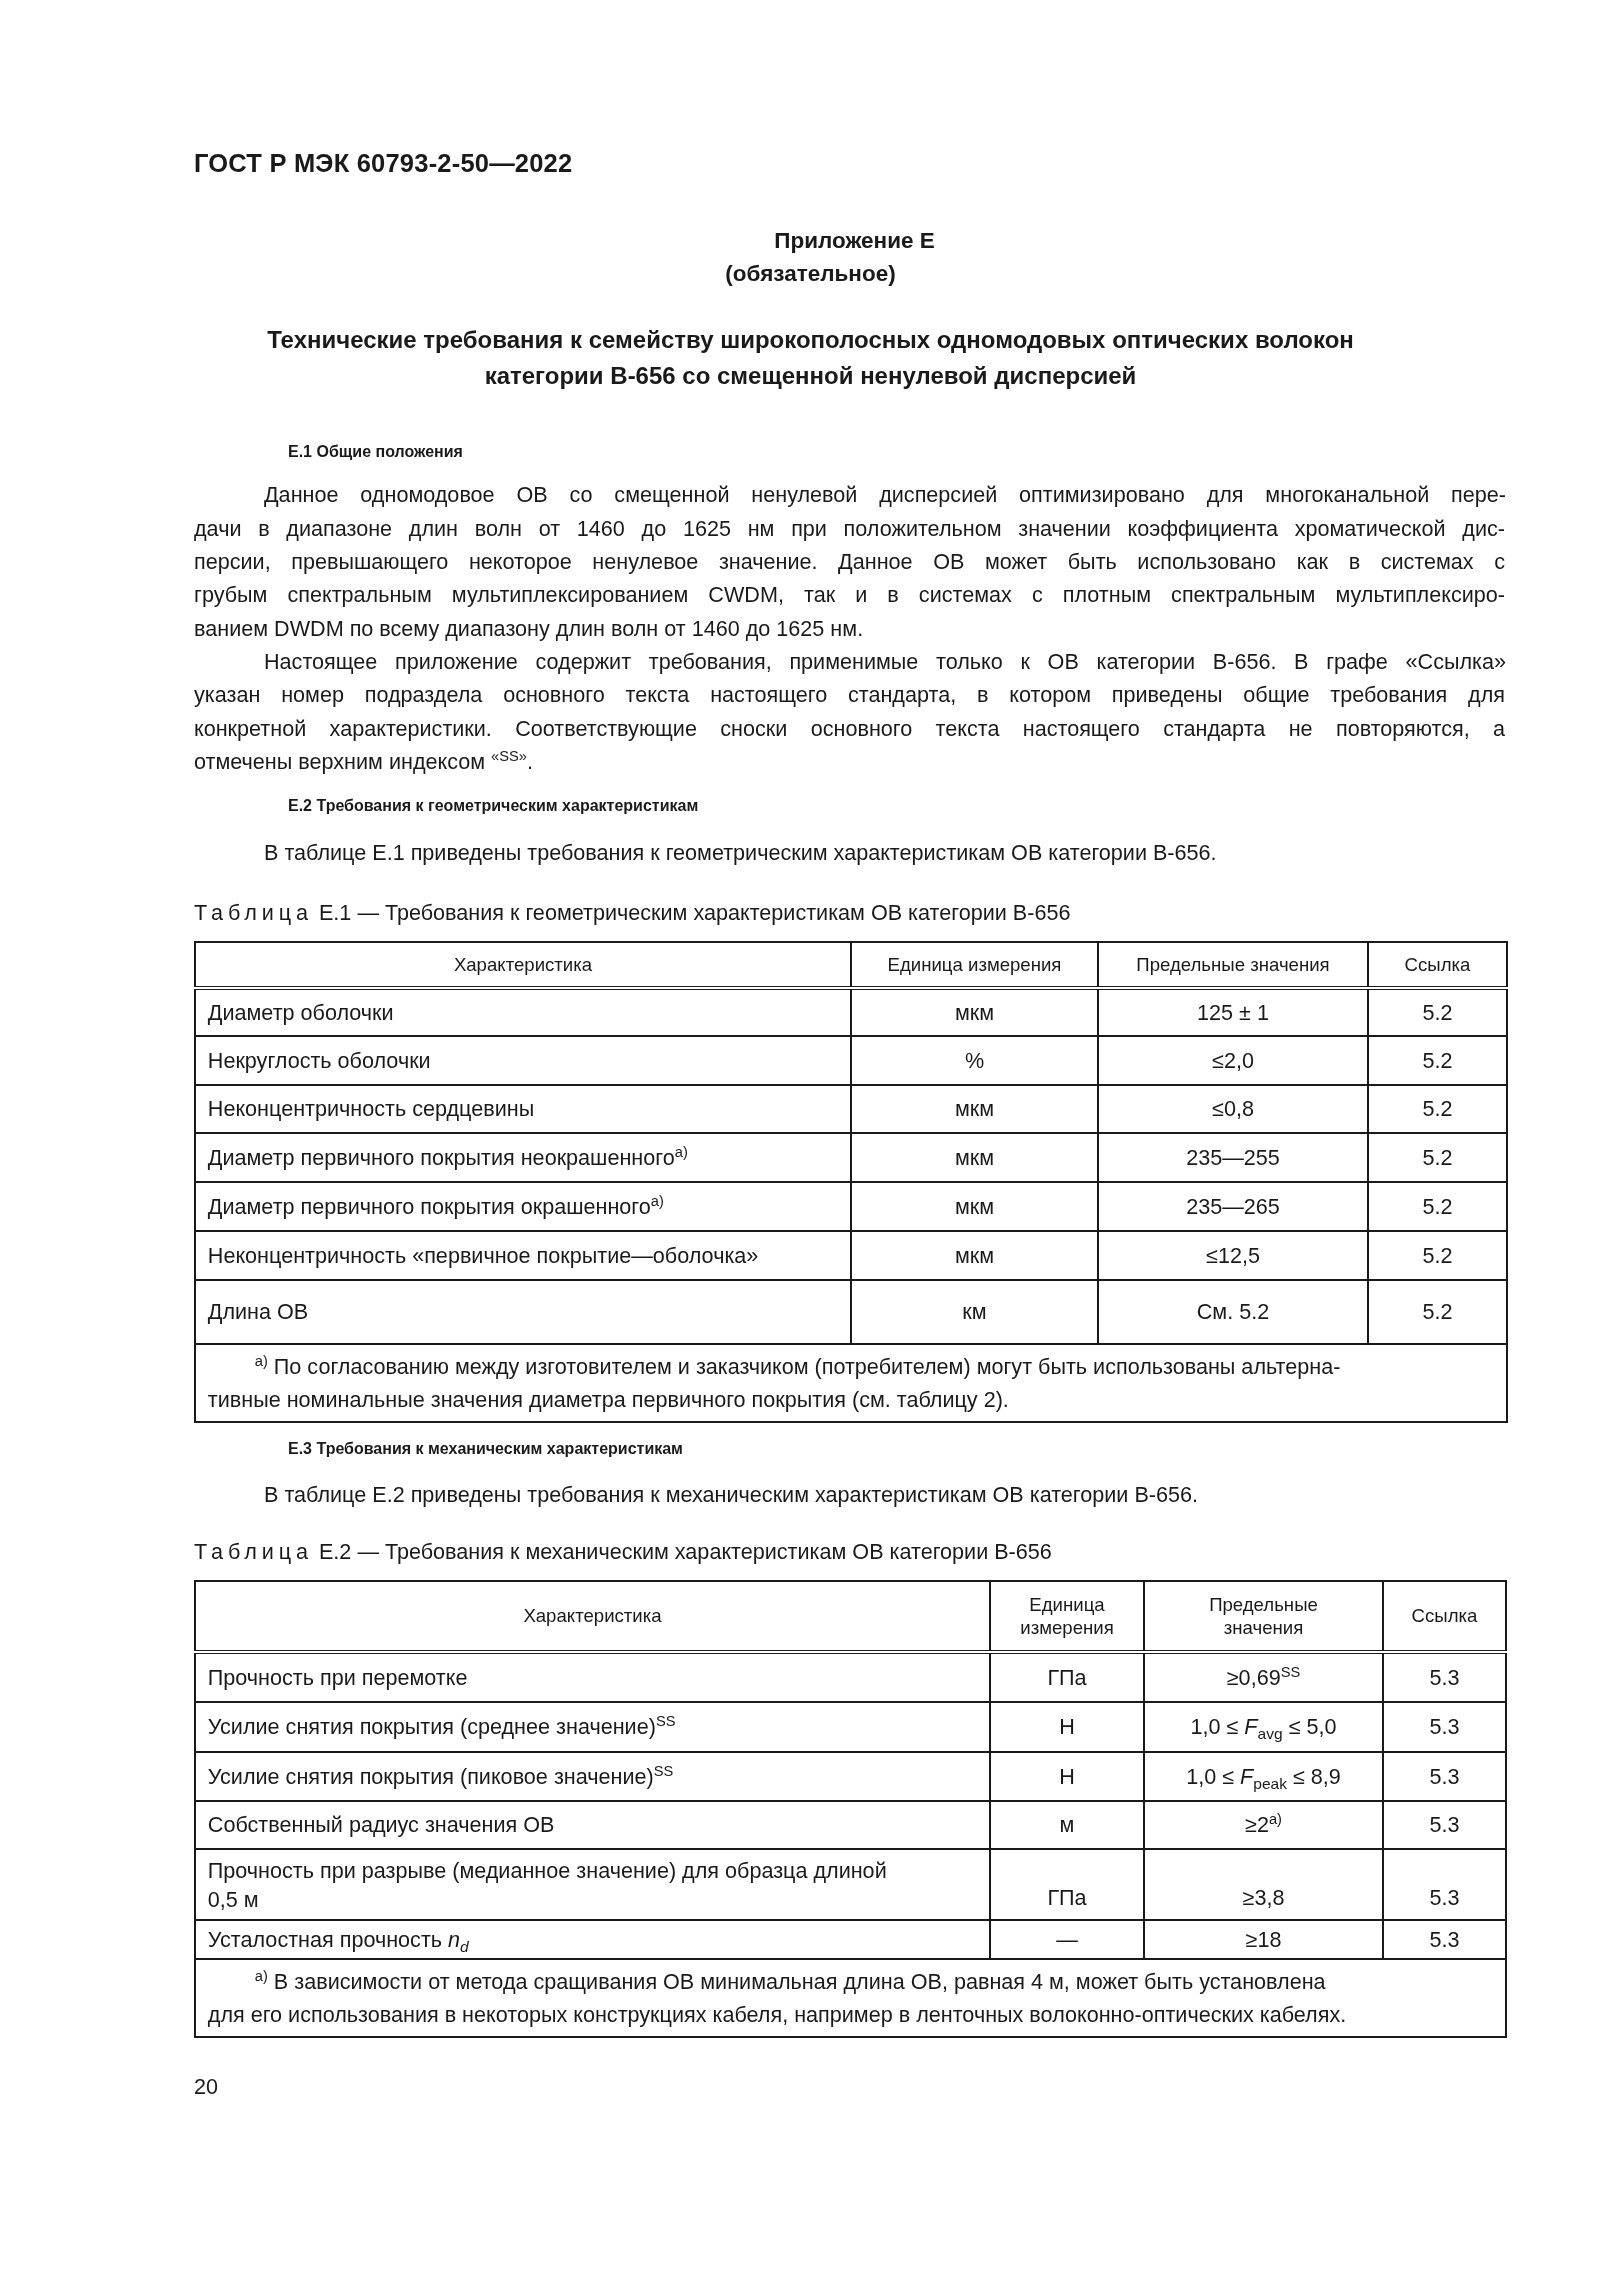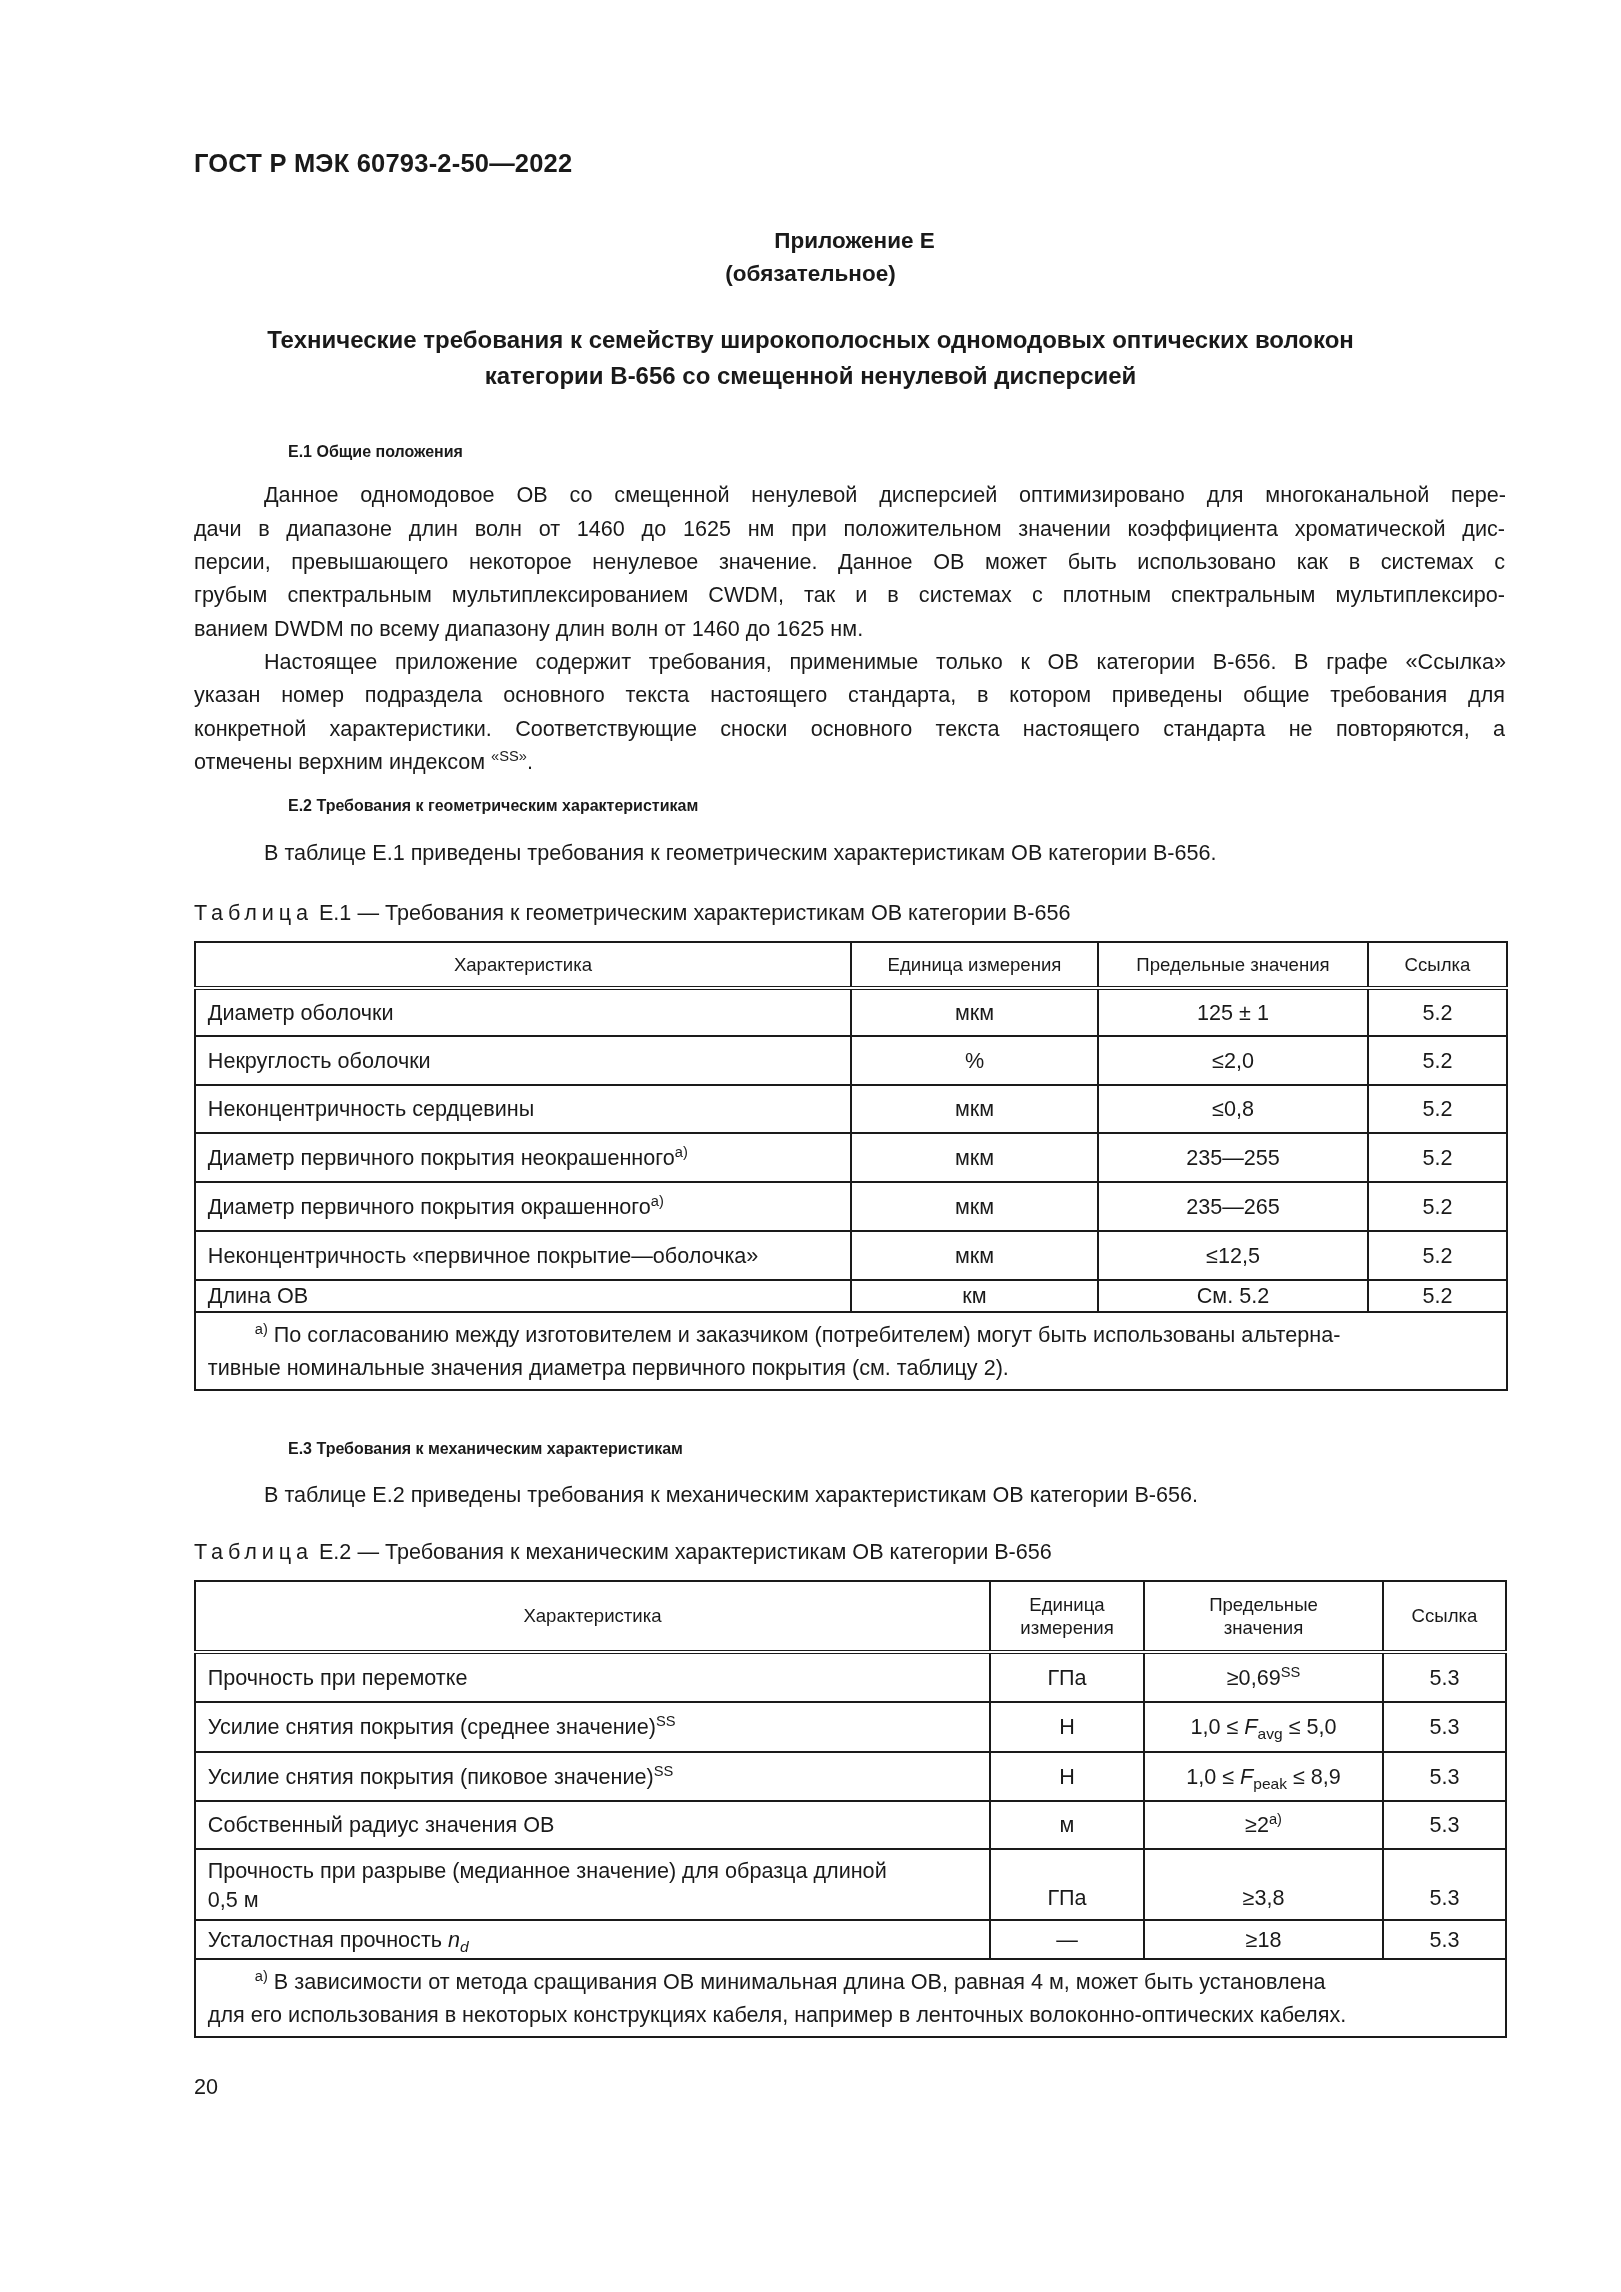--- a/index.html
+++ b/index.html
@@ -100,21 +100,21 @@
     <td class="c">мкм</td>
     <td class="c">235—265</td>
     <td class="c">5.2</td>
   </tr>
   <tr style="height:49px;">
     <td><span>Неконцентричность «первичное покрытие—оболочка»</span></td>
     <td class="c">мкм</td>
     <td class="c">≤12,5</td>
     <td class="c">5.2</td>
   </tr>
-  <tr style="height:32px;">
+  <tr style="height:64px;">
     <td><span>Длина ОВ</span></td>
     <td class="c">км</td>
     <td class="c">См. 5.2</td>
     <td class="c">5.2</td>
   </tr>
   <tr style="height:78px;">
     <td colspan="4" class="fn"><span class="ind"></span><sup>a)</sup><span> По согласованию между изготовителем и заказчиком (потребителем) могут быть использованы альтерна-</span><br><span>тивные номинальные значения диаметра первичного покрытия (см. таблицу 2).</span></td>
   </tr>
 </tbody>
   </table>

